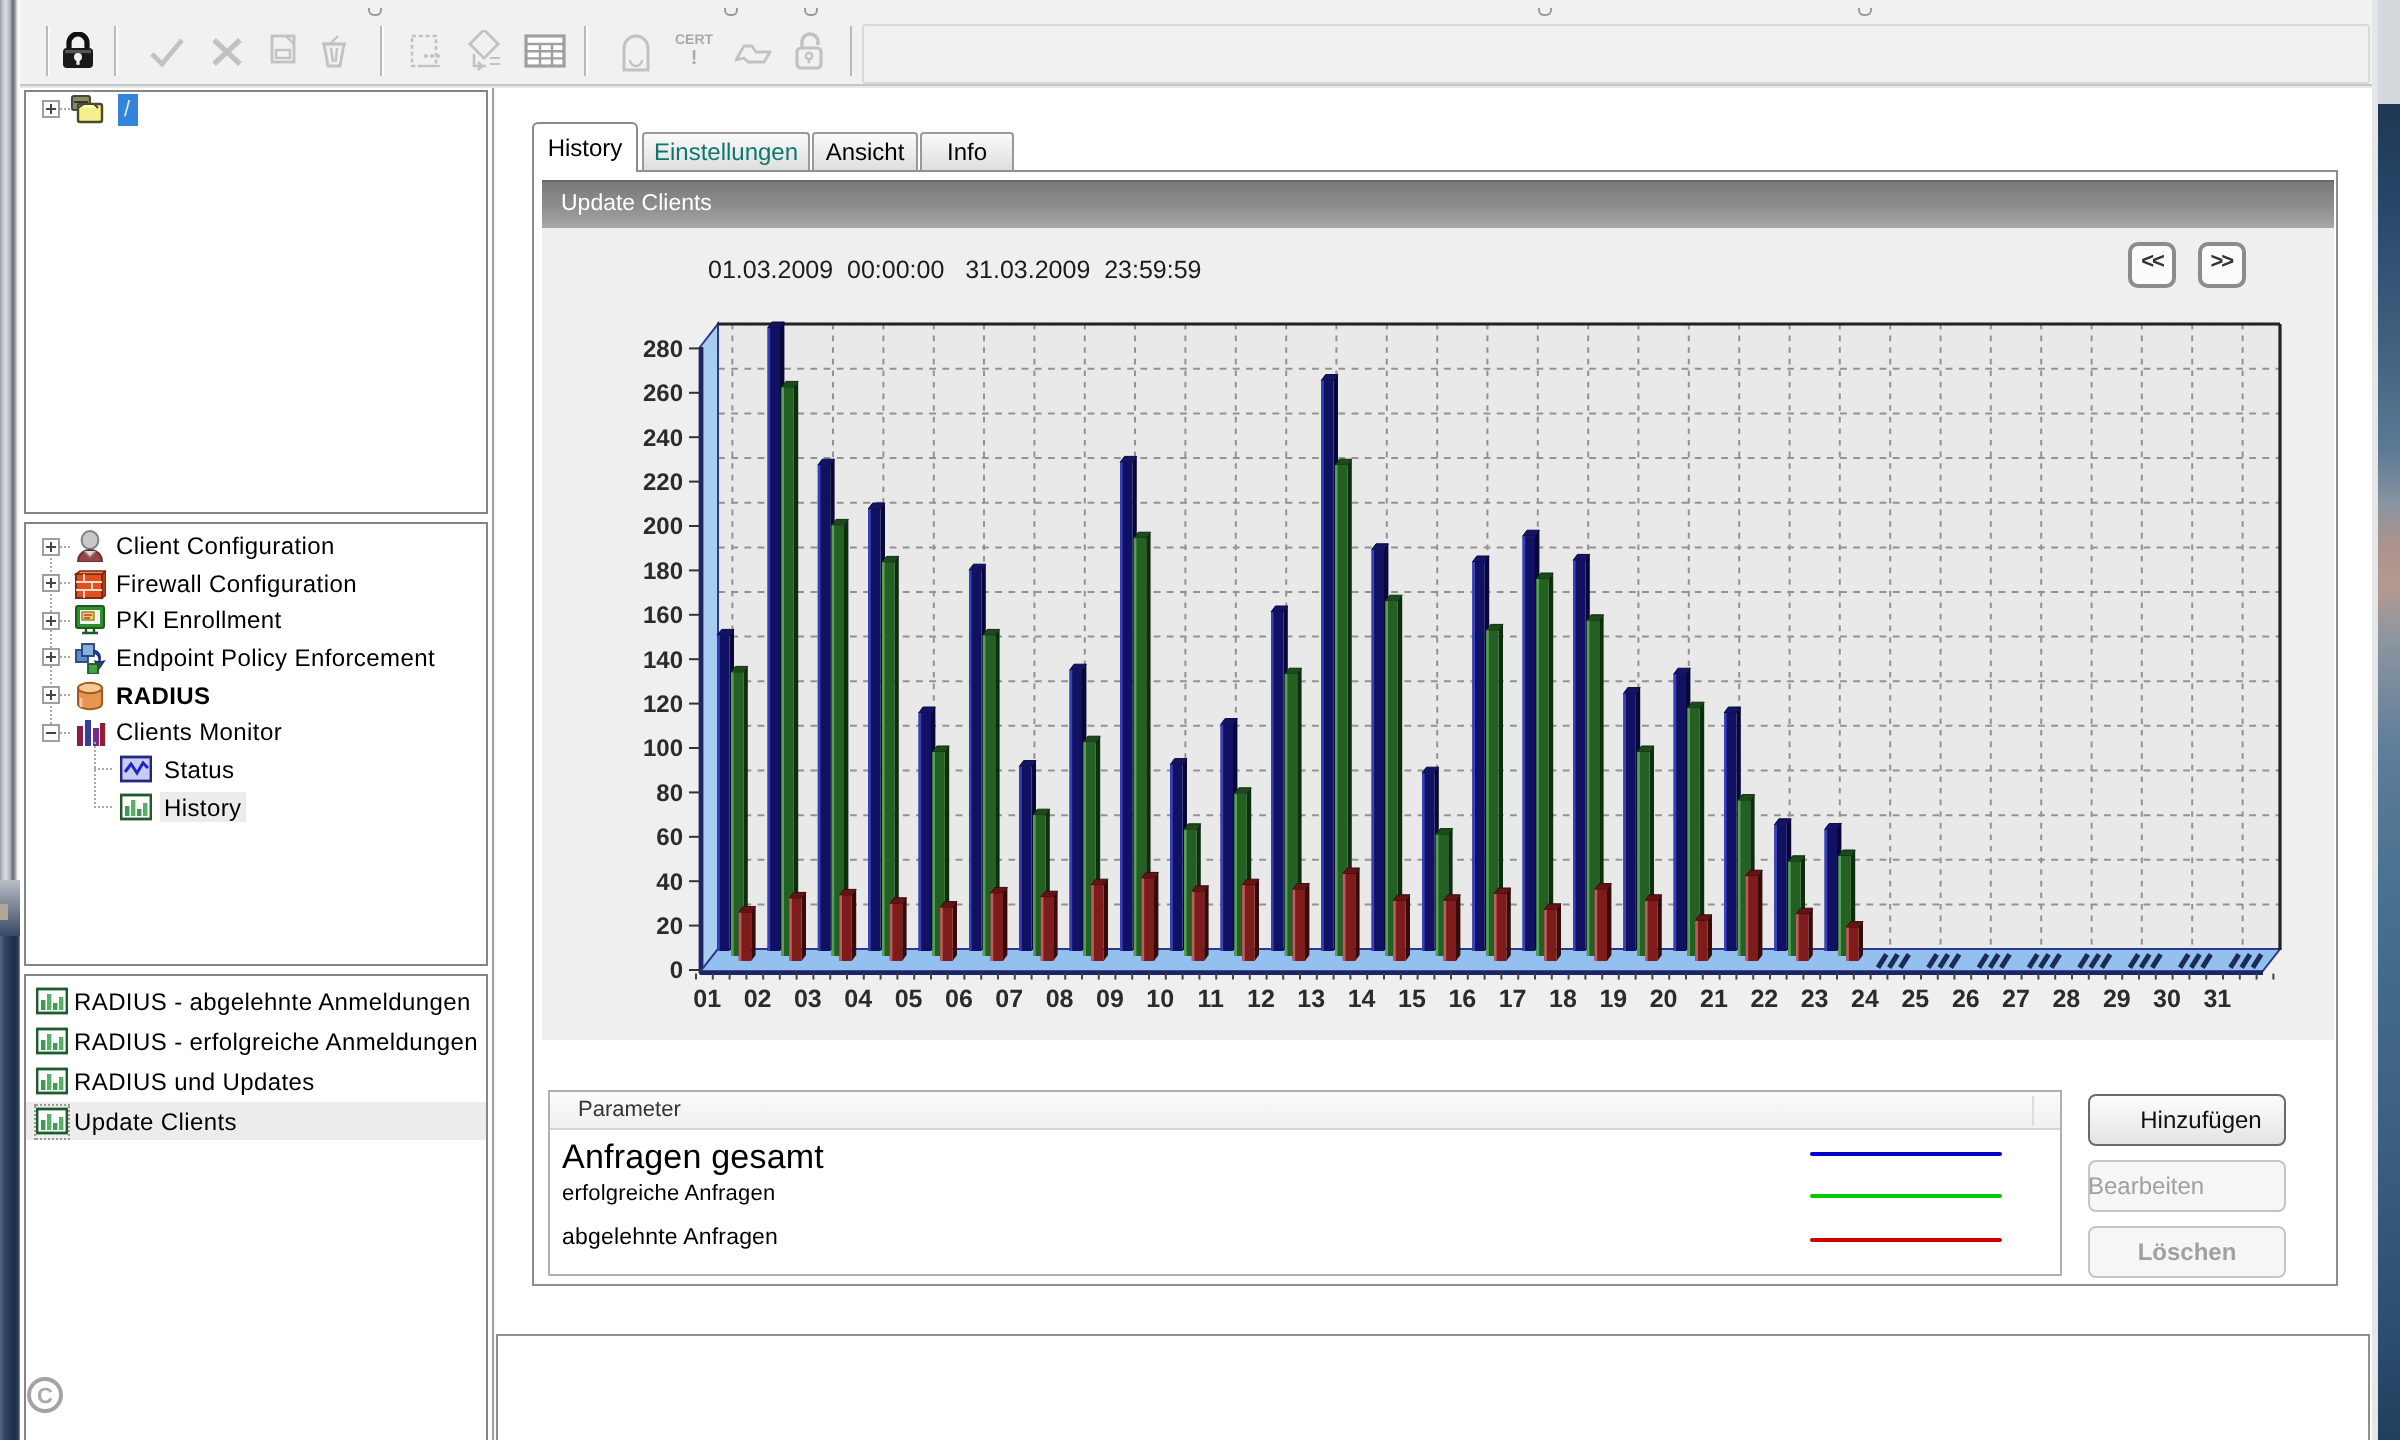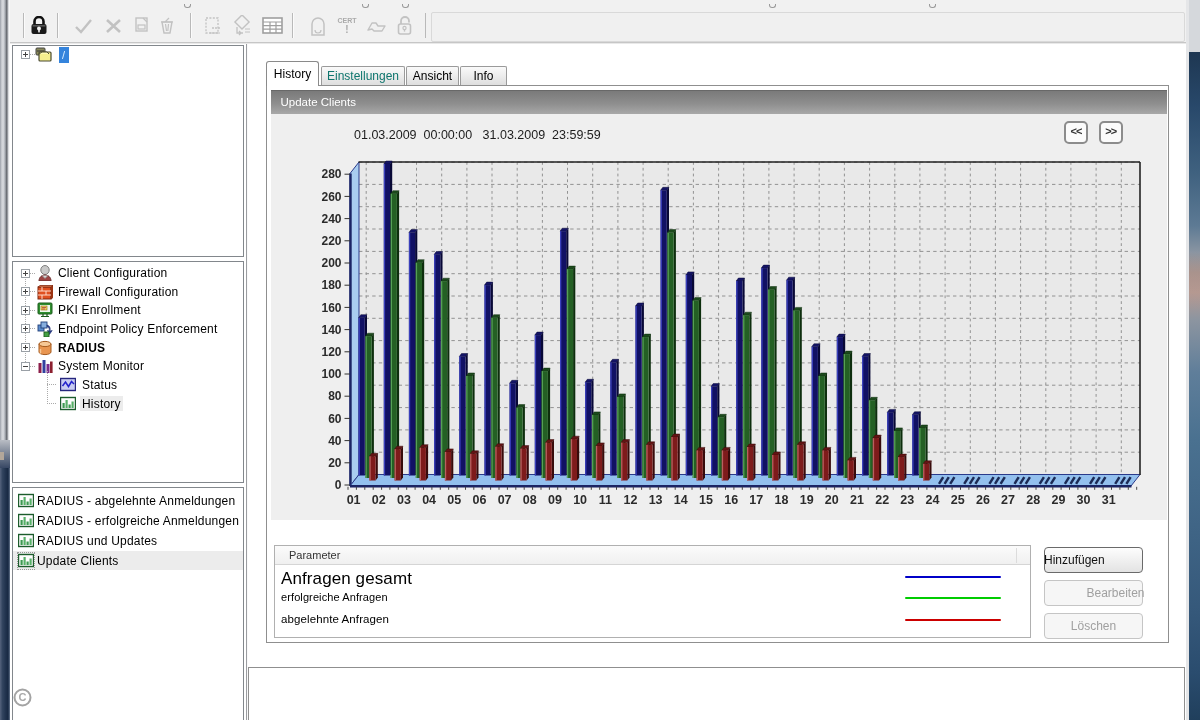--- a/index.html
+++ b/index.html
@@ -162,21 +162,21 @@
 <div class="txt" style="left:58px;top:340.6px;font-size:12px;letter-spacing:0.2px;color:#000;font-weight:bold;">RADIUS</div>
 <div class="abs" style="left:20.5px;top:361.5px;width:9px;height:9px;border:1px solid #9aa0a6;background:#fff;box-sizing:border-box;"></div>
 <div class="abs" style="left:22.5px;top:365.5px;width:5px;height:1px;background:#444;"></div>
 <div class="abs" style="left:30px;top:365.5px;width:6px;height:1px;background-image:linear-gradient(to right,#aaa 50%,transparent 50%);background-size:2px 1px;"></div>
 <svg class="abs" style="left:36.5px;top:358.0px;" width="16" height="16" viewBox="0 0 16 16">
     <rect x="1.5" y="5" width="3" height="10" fill="#8c1f4a"></rect>
     <rect x="5.5" y="2" width="3" height="13" fill="#31409e"></rect>
     <rect x="9.5" y="6" width="3" height="9" fill="#7a2a8c"></rect>
     <rect x="13" y="3.5" width="2.6" height="11.5" fill="#8c2030"></rect>
   </svg>
-<div class="txt" style="left:58px;top:359.0px;font-size:12px;letter-spacing:0.2px;color:#000;">System Monitor</div>
+<div class="txt" style="left:58px;top:359.0px;font-size:12px;letter-spacing:0.2px;color:#000;">Clients Monitor</div>
 <div class="abs" style="left:47px;top:371px;width:1px;height:33px;background-image:linear-gradient(#aaa 50%,transparent 50%);background-size:1px 2px;"></div>
 <div class="abs" style="left:47px;top:384.3px;width:9px;height:1px;background-image:linear-gradient(to right,#aaa 50%,transparent 50%);background-size:2px 1px;"></div>
 <div class="abs" style="left:47px;top:403.1px;width:9px;height:1px;background-image:linear-gradient(to right,#aaa 50%,transparent 50%);background-size:2px 1px;"></div>
 <div class="abs" style="left:80px;top:396px;width:43px;height:15px;background:#ececec;"></div>
 <svg class="abs" style="left:59.5px;top:376.8px;" width="16" height="16" viewBox="0 0 16 16">
     <rect x="0.5" y="1.5" width="15" height="12" fill="#c8ccf2" stroke="#26267e" stroke-width="1.4"></rect>
     <path d="M2.5 9 l3 -4 3 4.5 3 -5 2.5 2.5" fill="none" stroke="#2222cc" stroke-width="1.5"></path>
   </svg>
 <div class="txt" style="left:82px;top:377.8px;font-size:12px;letter-spacing:0.2px;color:#000;">Status</div>
 <svg class="abs" style="left:59.5px;top:395.6px;" width="16" height="16" viewBox="0 0 16 16">
@@ -756,17 +756,17 @@
 <div class="abs" style="left:275px;top:546px;width:755px;height:19px;background:linear-gradient(#fbfbfb,#f0f0f0);border-bottom:1px solid #d5d5d5;box-sizing:border-box;"></div>
 <div class="abs" style="left:1016px;top:548px;width:1px;height:15px;background:#dcdcdc;"></div>
 <div class="txt" style="left:289px;top:549px;font-size:11px;color:#333;">Parameter</div>
 <div class="txt" style="left:281px;top:569.2px;font-size:17px;letter-spacing:0.1px;color:#000;">Anfragen gesamt</div>
 <div class="abs" style="left:905px;top:575.6px;width:96px;height:2.2px;background:#0000c8;border-radius:1px;"></div>
 <div class="txt" style="left:281px;top:590.5px;font-size:11px;letter-spacing:0.1px;color:#000;">erfolgreiche Anfragen</div>
 <div class="abs" style="left:905px;top:596.9px;width:96px;height:2.2px;background:#00cc00;border-radius:1px;"></div>
 <div class="txt" style="left:281px;top:612.5px;font-size:11.5px;letter-spacing:0.1px;color:#000;">abgelehnte Anfragen</div>
 <div class="abs" style="left:905px;top:618.9px;width:96px;height:2.2px;background:#cc0000;border-radius:1px;"></div>
 <div class="abs" style="left:1044px;top:547px;width:99px;height:26px;background:linear-gradient(#fdfdfd,#e3e3e3);border:1.6px solid #6a6a6a;border-radius:4px;box-sizing:border-box;"></div>
-<div class="txt" style="left:1044px;top:553px;width:113px;font-size:12px;color:#111;">Hinzufügen</div>
+<div class="txt" style="left:1044px;top:553px;width:113px;text-align:center;font-size:12px;color:#111;">Hinzufügen</div>
 <div class="abs" style="left:1044px;top:580px;width:99px;height:26px;background:#f6f6f6;border:1px solid #c5c5c5;border-radius:4px;box-sizing:border-box;"></div>
-<div class="txt" style="left:1044px;top:586px;width:99px;text-align:center;font-size:12px;color:#a0a0a0;padding-left:22px;">Bearbeiten</div>
+<div class="txt" style="left:1044px;top:586px;width:99px;text-align:left;font-size:12px;color:#a0a0a0;">Bearbeiten</div>
 <div class="abs" style="left:1044px;top:612.5px;width:99px;height:26px;background:#f6f6f6;border:1px solid #c5c5c5;border-radius:4px;box-sizing:border-box;"></div>
-<div class="txt" style="left:1044px;top:618.5px;width:99px;text-align:center;font-size:12px;color:#a0a0a0;">Löschen</div>
+<div class="txt" style="left:1044px;top:618.5px;width:99px;text-align:center;font-size:12px;color:#a0a0a0;font-weight:bold;">Löschen</div>
 <div class="abs" style="left:248px;top:667px;width:937px;height:53px;background:#fff;border:1px solid #8f8f8f;border-bottom:none;box-sizing:border-box;"></div>
 </body></html>

